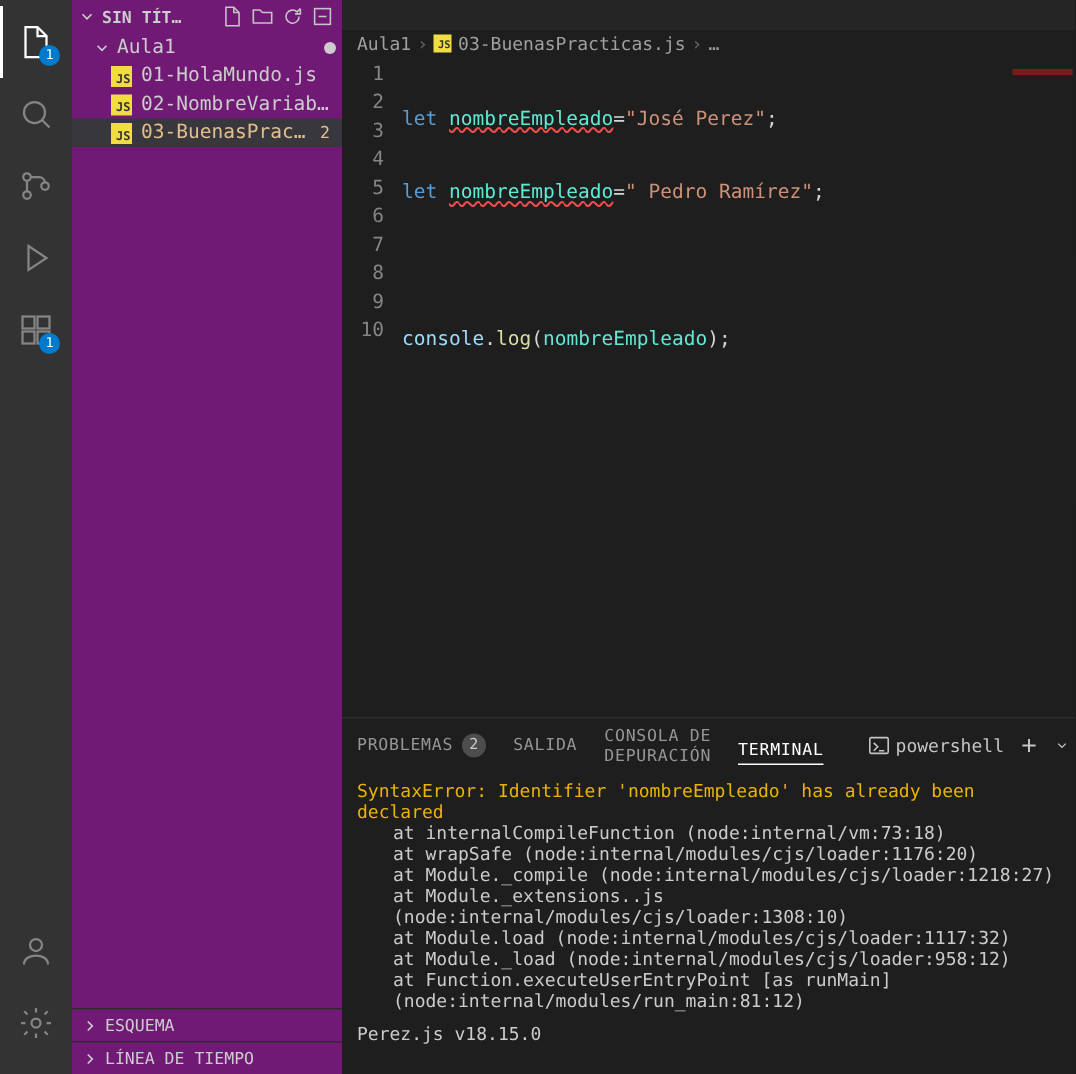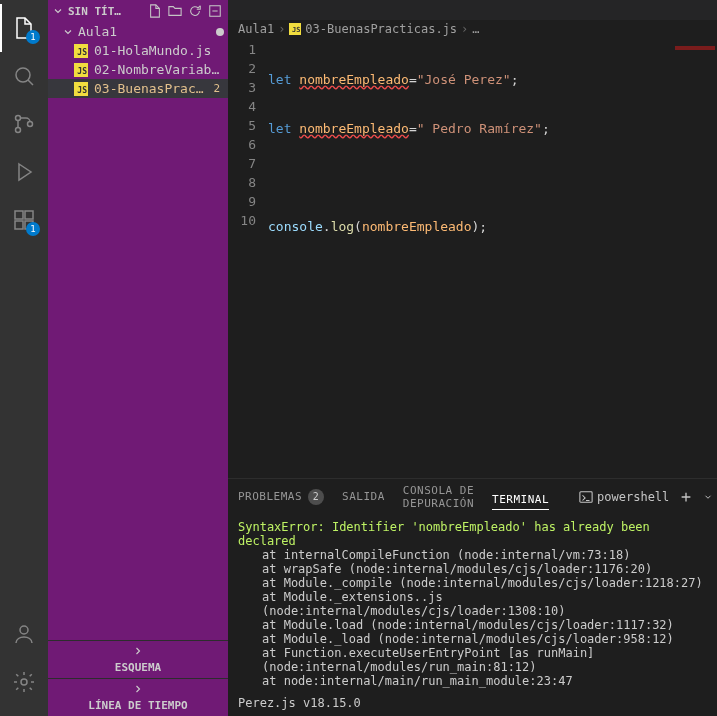--- a/index.html
+++ b/index.html
@@ -119,26 +119,25 @@
   font-size: 11px;
   color: #e2c08d;
   padding-right: 4px;
 }
 
 .sidebar-section {
   display: flex;
   align-items: center;
   padding: 4px 6px;
   font-size: 11px;
-  font-weight: bold;
+  font-weight: normal;
   color: #cccccc;
   gap: 4px;
   border-top: 1px solid #2d2d2d;
   cursor: pointer;
-  flex-direction: column;
 }
 
 
 .main {
   flex: 1;
   display: flex;
   flex-direction: column;
   background: #1e1e1e;
   min-width: 0;
 }
@@ -176,21 +175,21 @@
 .code {
   flex: 1;
   font-family: Consolas, monospace;
   font-size: 13px;
   padding-top: 2px;
   white-space: pre;
   position: relative;
 }
 .code-line { height: 19px; line-height: 19px; }
 .kw { color: #569cd6; }
-.var { color: #fdba74; }
+.var { color: #5eead4; }
 .var.err { text-decoration: wavy underline #f14c4c; text-decoration-skip-ink: none; }
 .str { color: #ce9178; }
 .fn { color: #dcdcaa; }
 .punct { color: #d4d4d4; }
 .op { color: #d4d4d4; }
 .obj { color: #9cdcfe; }
 .minimap-err {
   position: absolute;
   top: 8px;
   right: 2px;
@@ -249,21 +248,21 @@
 }
 
 .terminal-body {
   flex: 1;
   padding: 6px 10px;
   font-family: Consolas, monospace;
   font-size: 12px;
   color: #cccccc;
   overflow: hidden;
 }
-.terminal-body .err-head { color: #bef264; }
+.terminal-body .err-head { color: #eab308; }
 .terminal-body .trace { color: #cccccc; padding-left: 24px; }
 
 svg { display: block; }
 </style>
 </head>
 <body>
 
 <div class="app">
 
   <div class="activity-bar">
@@ -471,19 +470,18 @@
       </div>
       <div class="terminal-body">
         <div class="err-head">SyntaxError: Identifier 'nombreEmpleado' has already been declared</div>
         <div class="trace">at internalCompileFunction (node:internal/vm:73:18)</div>
         <div class="trace">at wrapSafe (node:internal/modules/cjs/loader:1176:20)</div>
         <div class="trace">at Module._compile (node:internal/modules/cjs/loader:1218:27)</div>
         <div class="trace">at Module._extensions..js (node:internal/modules/cjs/loader:1308:10)</div>
         <div class="trace">at Module.load (node:internal/modules/cjs/loader:1117:32)</div>
         <div class="trace">at Module._load (node:internal/modules/cjs/loader:958:12)</div>
         <div class="trace">at Function.executeUserEntryPoint [as runMain] (node:internal/modules/run_main:81:12)</div>
-        <div class="trace">at node:internal/main/run_main_module:23:47</div>
         <div style="height:8px"></div>
         <div>Perez.js v18.15.0</div>
       </div>
     </div>
   </div>
 </div>
 
 </body></html>

